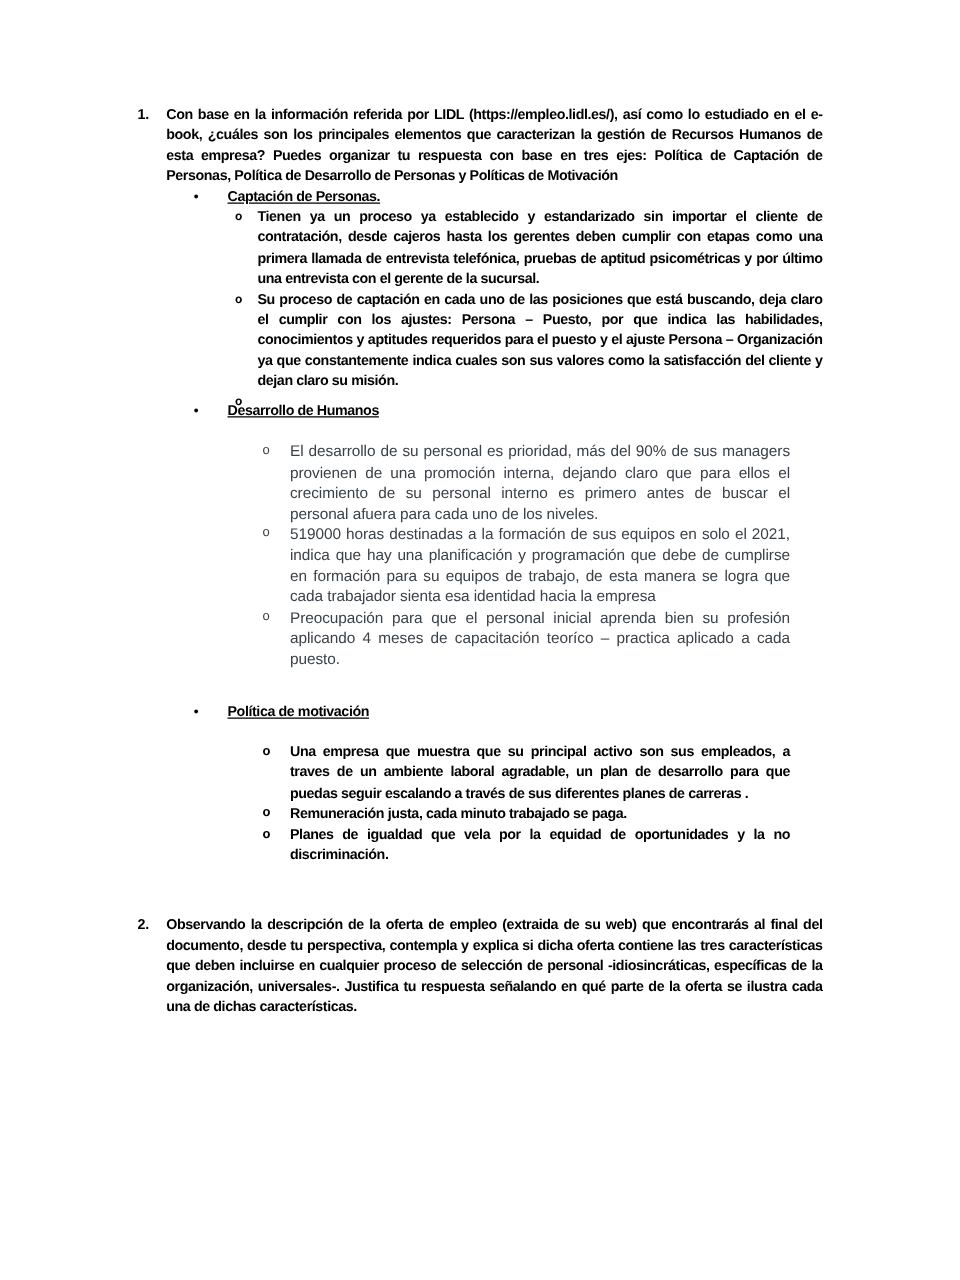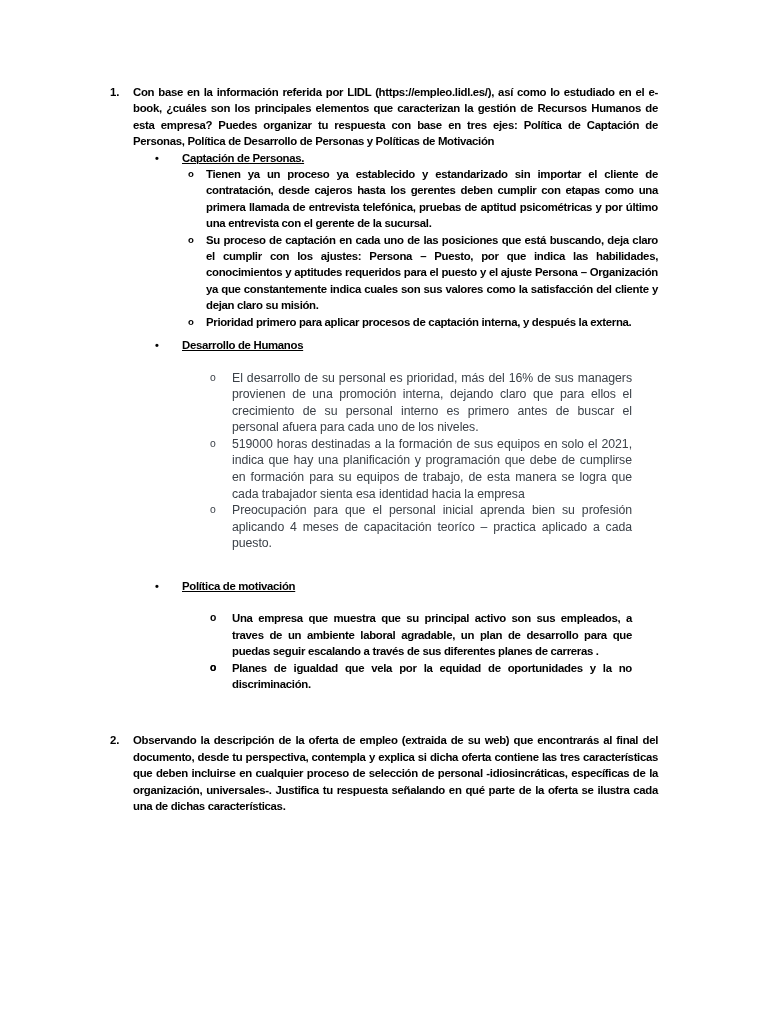--- a/index.html
+++ b/index.html
@@ -133,35 +133,34 @@
     <span>Tienen ya un proceso ya establecido y estandarizado sin importar el cliente de contratación, desde cajeros hasta los gerentes deben cumplir con etapas como una primera llamada de entrevista telefónica, pruebas de aptitud psicométricas y por último una entrevista con el gerente de la sucursal.</span>
   </div>
 
   <div class="b2 narrow justified">
     <span class="marker">o</span>
     <span>Su proceso de captación en cada uno de las posiciones que está buscando, deja claro el cumplir con los ajustes: Persona – Puesto, por que indica  las habilidades, conocimientos y aptitudes  requeridos para el puesto y el ajuste Persona – Organización ya que constantemente indica cuales son sus valores como la satisfacción del cliente y dejan claro su misión.</span>
   </div>
 
   <div class="b2 narrow justified">
     <span class="marker">o</span>
-    <span>Prioridad primero para aplicar procesos de captación interna, y después la externa.</span>
   </div>
 
   <div class="gap-sm"></div>
 
   <div class="b1 narrow">
     <span class="marker">•</span>
     <span class="b1-label">Desarrollo de Humanos</span>
   </div>
 
   <div class="spacer-para"></div>
 
   <div class="b2 wide-indent arial justified">
     <span class="marker">o</span>
-    <span>El desarrollo de su personal es prioridad, más del 16% de sus managers provienen de una promoción interna, dejando claro que para ellos el crecimiento de su personal interno es primero antes de buscar el personal afuera para cada uno de los niveles.</span>
+    <span>El desarrollo de su personal es prioridad, más del 90% de sus managers provienen de una promoción interna, dejando claro que para ellos el crecimiento de su personal interno es primero antes de buscar el personal afuera para cada uno de los niveles.</span>
   </div>
 
   <div class="b2 wide-indent arial justified">
     <span class="marker">o</span>
     <span>519000 horas destinadas a la formación de sus equipos en solo el 2021, indica que hay una planificación y programación  que debe de cumplirse en formación para su equipos de trabajo, de esta manera se logra que cada trabajador sienta esa identidad hacia la empresa</span>
   </div>
 
   <div class="b2 wide-indent arial justified">
     <span class="marker">o</span>
     <span>Preocupación para que el personal inicial aprenda bien su profesión aplicando 4 meses de capacitación teoríco – practica aplicado a cada puesto.</span>
@@ -176,20 +175,21 @@
 
   <div class="spacer-para"></div>
 
   <div class="b2 wide-indent narrow justified">
     <span class="marker">o</span>
     <span>Una empresa que muestra que su principal activo son sus empleados, a traves de un ambiente laboral agradable, un plan de desarrollo para que puedas seguir escalando a través de sus diferentes planes de carreras .</span>
   </div>
 
   <div class="b2 wide-indent narrow justified">
     <span class="marker">o</span>
+    <span>Remuneración justa, cada minuto trabajado se paga.</span>
   </div>
 
   <div class="b2 wide-indent narrow justified">
     <span class="marker">o</span>
     <span>Planes de igualdad que vela  por la equidad de oportunidades y la no discriminación.</span>
   </div>
 
   <div class="gap-xl"></div>
 
   <div class="num-item narrow justified">

